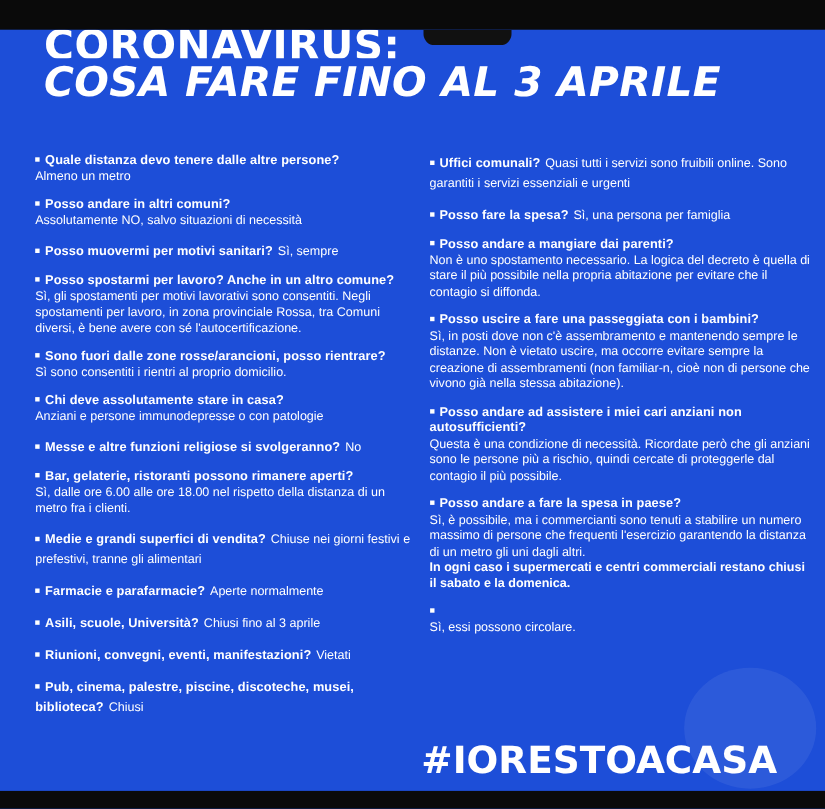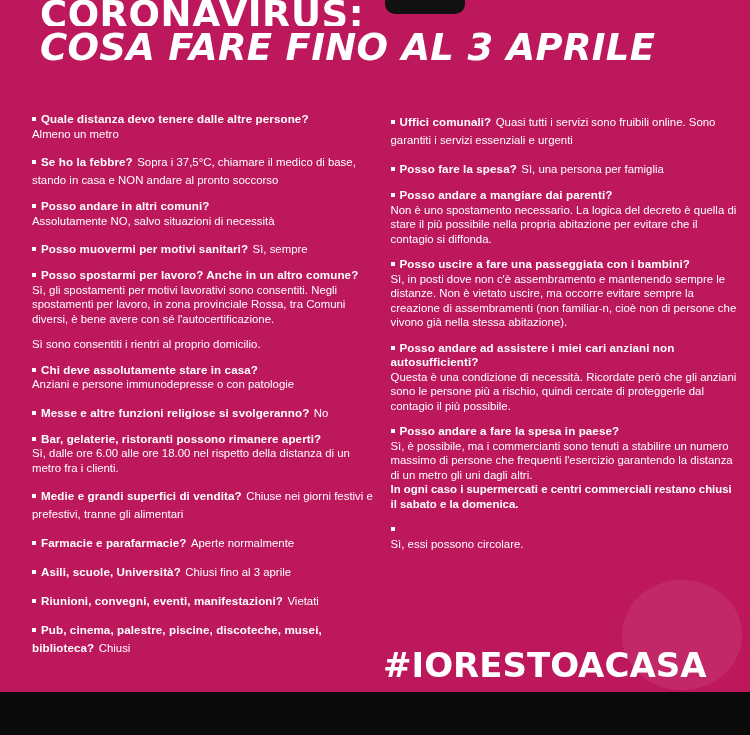--- a/index.html
+++ b/index.html
@@ -10,22 +10,23 @@
   body {
     width: 750px;
     height: 735px;
     overflow: hidden;
     font-family: "Liberation Sans", sans-serif;
   }
   #poster {
     position: relative;
     width: 750px;
     height: 692px;
-    background: #be185d;
+    background: #1d4ed8;
     overflow: hidden;
+    margin-top: 27px;
   }
   
   .top-bar {
     position: absolute;
     top: 0;
     left: 385px;
     width: 80px;
     height: 14px;
     background: #111;
     border-bottom-left-radius: 10px;
@@ -159,41 +160,38 @@
 
   <div class="columns">
 
     <div class="col left">
 
       <div class="qa">
         <span class="q"><span class="bullet"></span><span>Quale distanza devo tenere dalle altre persone?</span></span>
         <span class="a">Almeno un metro</span>
       </div>
 
-      <div class="qa">
-        <span class="q inline"><span class="bullet"></span><span>Se ho la febbre?</span></span>
-        <span class="a inline">Sopra i 37,5°C, chiamare il medico di base, stando in casa e NON andare al pronto soccorso</span>
-      </div>
 
       <div class="qa">
         <span class="q"><span class="bullet"></span><span>Posso andare in altri comuni?</span></span>
         <span class="a">Assolutamente NO, salvo situazioni di necessità</span>
       </div>
 
       <div class="qa">
         <span class="q inline"><span class="bullet"></span><span>Posso muovermi per motivi sanitari?</span></span>
         <span class="a inline">Sì, sempre</span>
       </div>
 
       <div class="qa">
         <span class="q"><span class="bullet"></span><span>Posso spostarmi per lavoro? Anche in un altro comune?</span></span>
         <span class="a">Sì, gli spostamenti per motivi lavorativi sono consentiti. Negli spostamenti per lavoro, in zona provinciale Rossa, tra Comuni diversi, è bene avere con sé l'autocertificazione.</span>
       </div>
 
       <div class="qa">
+        <span class="q"><span class="bullet"></span><span>Sono fuori dalle zone rosse/arancioni, posso rientrare?</span></span>
         <span class="a">Sì sono consentiti i rientri al proprio domicilio.</span>
       </div>
 
       <div class="qa">
         <span class="q"><span class="bullet"></span><span>Chi deve assolutamente stare in casa?</span></span>
         <span class="a">Anziani e persone immunodepresse o con patologie</span>
       </div>
 
       <div class="qa">
         <span class="q inline"><span class="bullet"></span><span>Messe e altre funzioni religiose si svolgeranno?</span></span>

